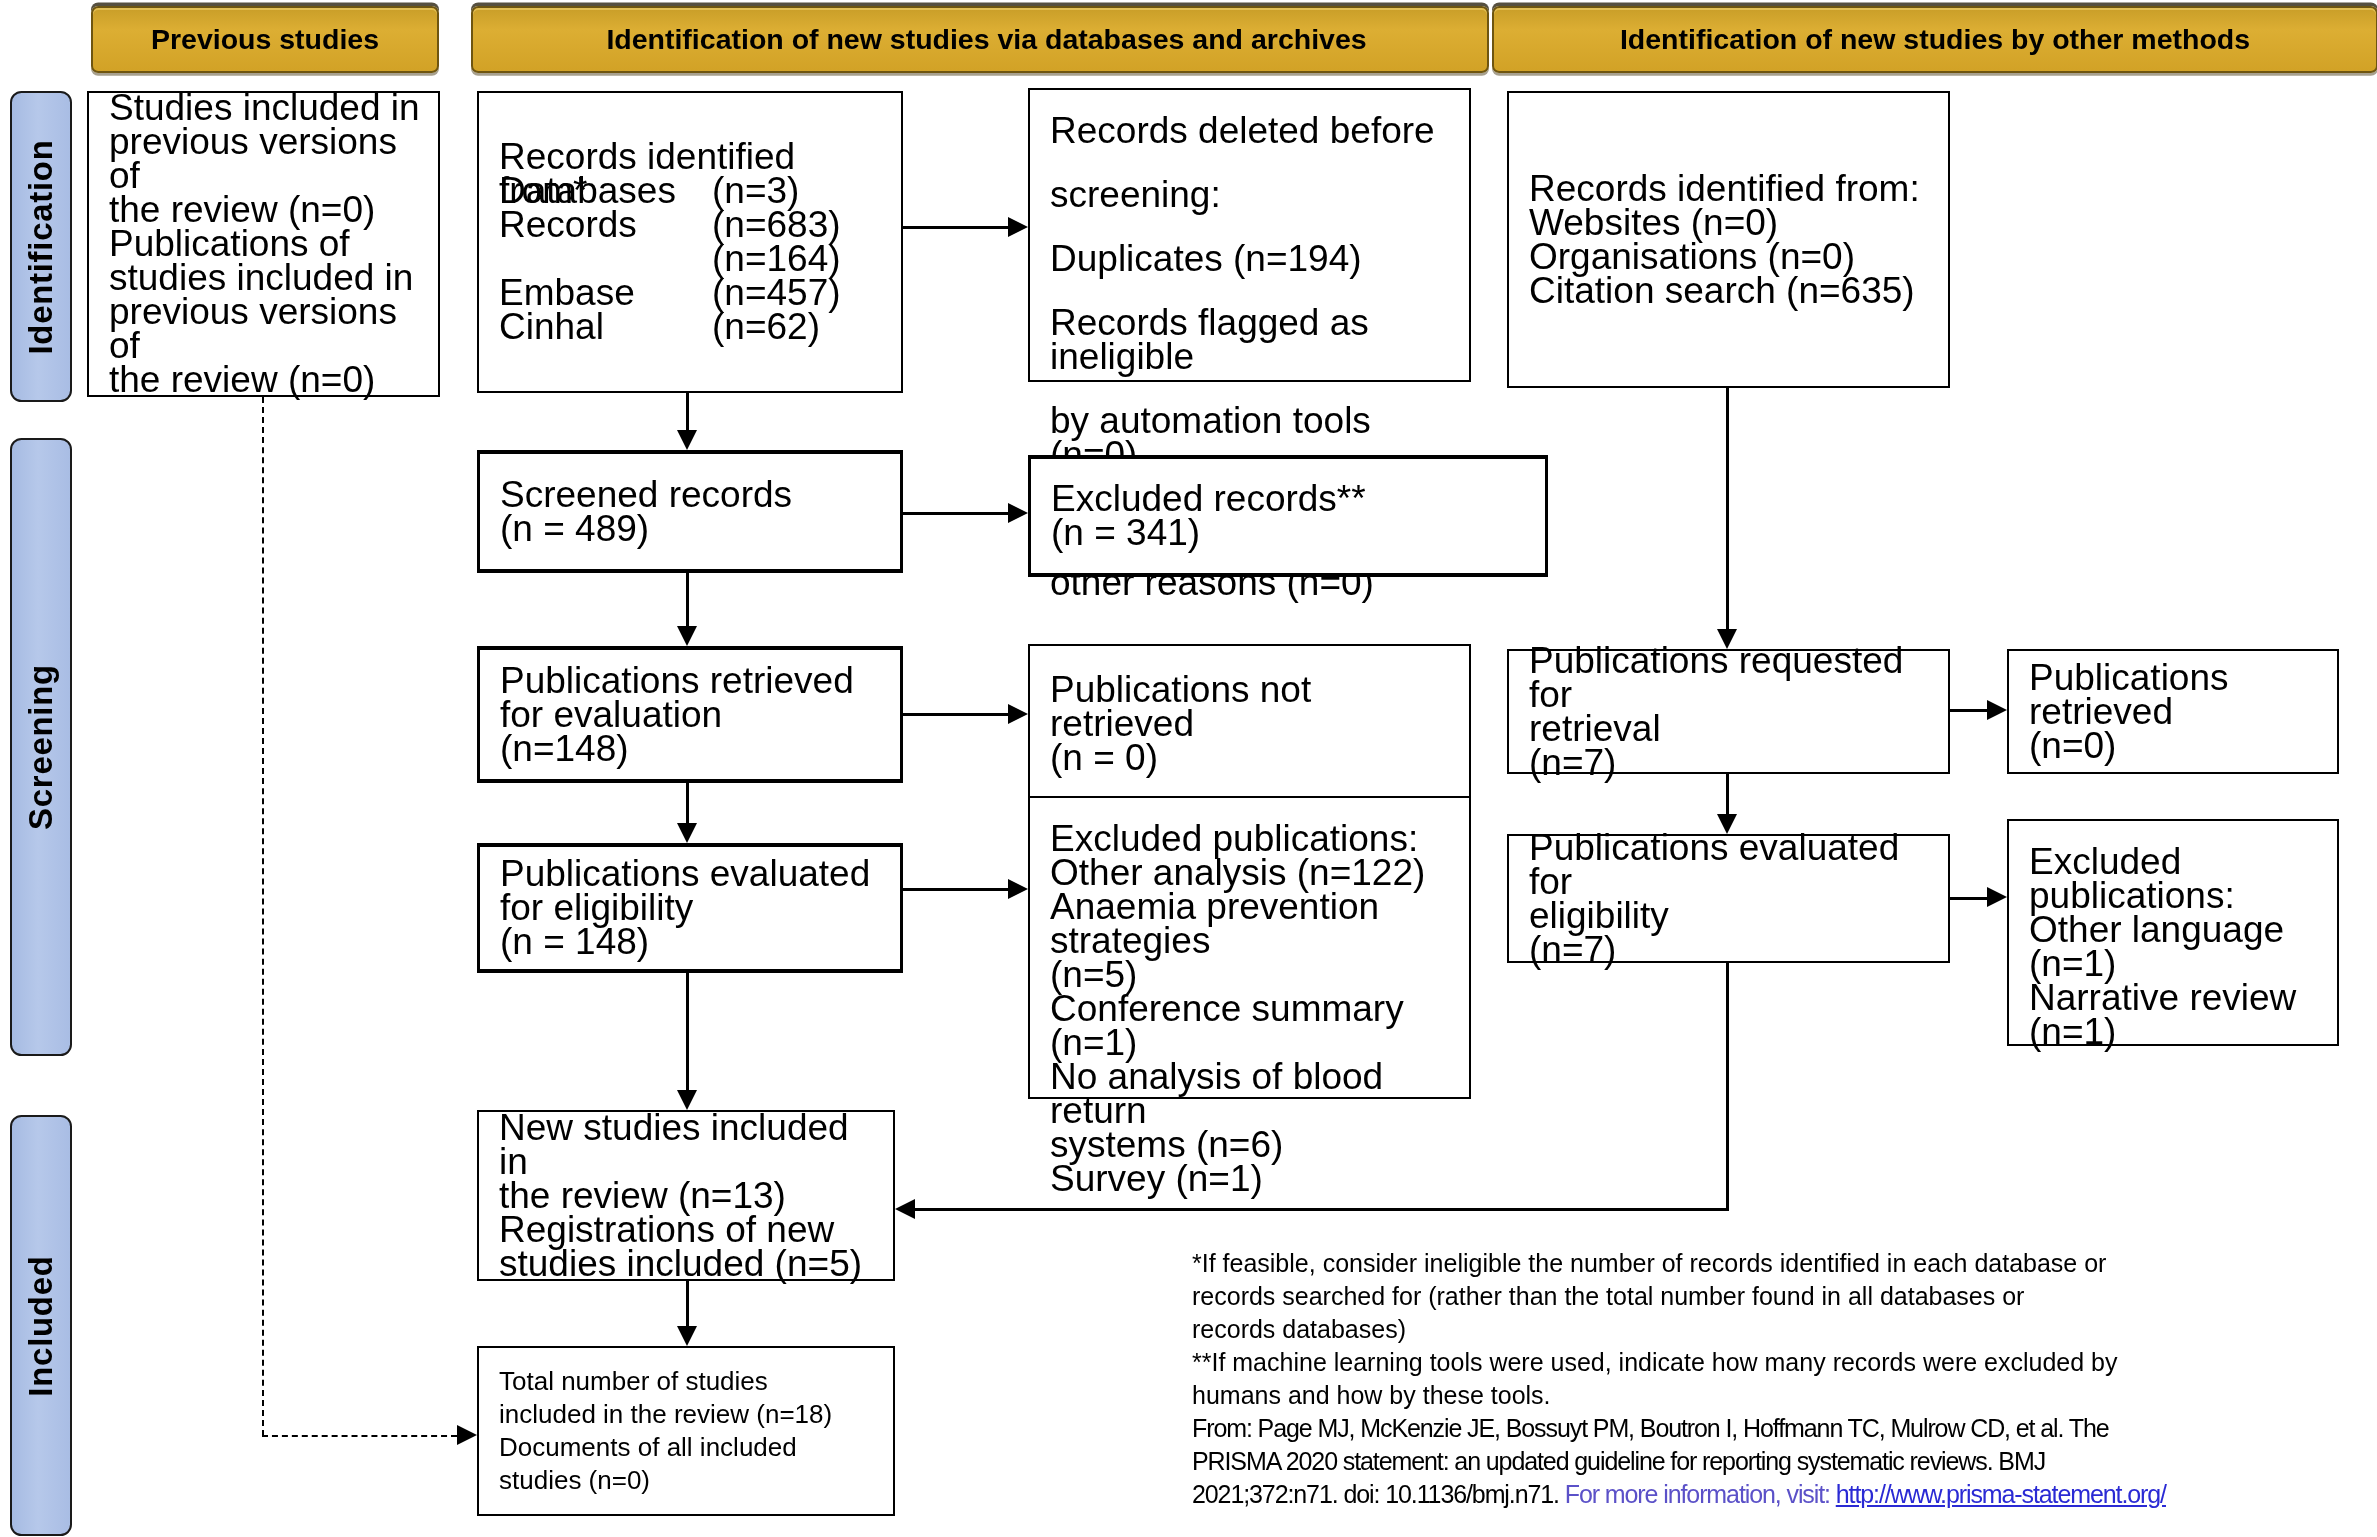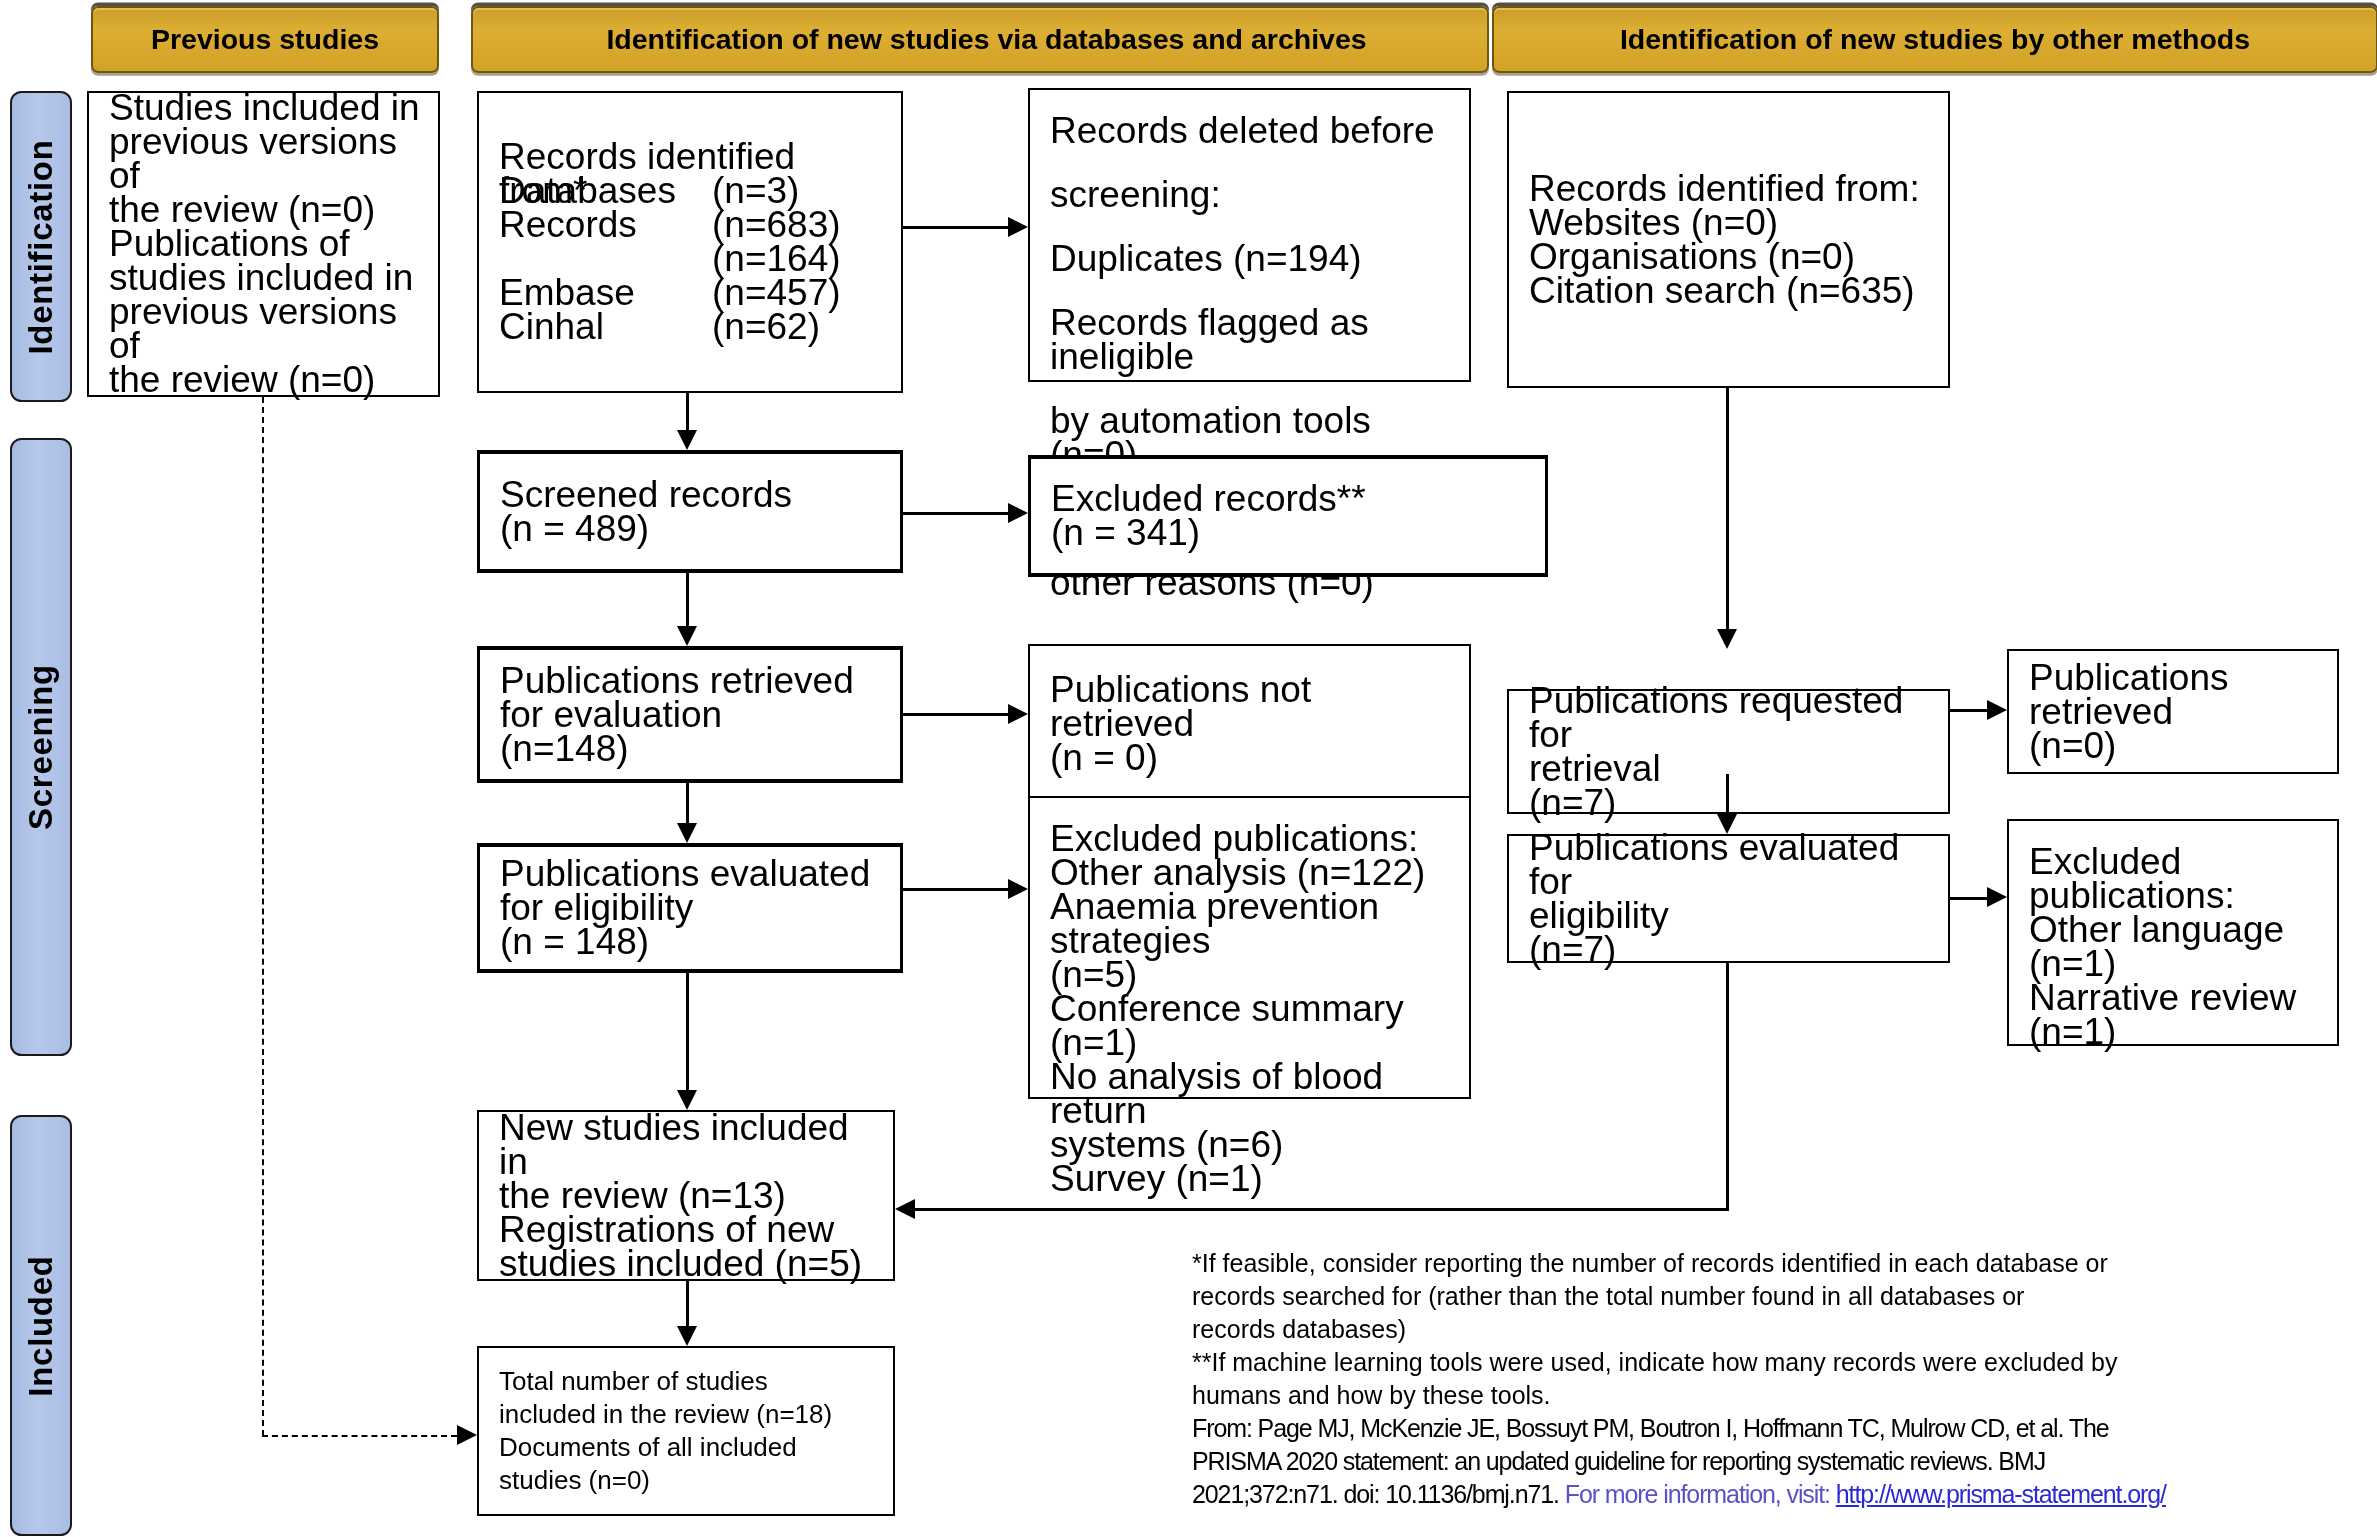--- a/index.html
+++ b/index.html
@@ -132,21 +132,21 @@
       <div>Publications retrieved</div>
       <div>for evaluation</div>
       <div>(n=148)</div>
     </div>
 
   <div class="bx" style="left:1028px;top:644px;width:443px;height:159px;">
       <div>Publications not retrieved</div>
       <div>(n = 0)</div>
     </div>
 
-  <div class="bx" style="left:1507px;top:649px;width:443px;height:125px;margin-top:40px;">
+  <div class="bx" style="left:1507px;top:649px;width:443px;height:125px;">
       <div>Publications requested for</div>
       <div>retrieval</div>
       <div>(n=7)</div>
     </div>
 
   <div class="bx" style="left:2007px;top:649px;width:332px;height:125px;">
       <div>Publications</div>
       <div>retrieved</div>
       <div>(n=0)</div>
     </div>
@@ -227,21 +227,21 @@
   <div class="vline" style="left:1726px;top:963px;height:248px;"></div>
   <div class="hline" style="left:915px;top:1208px;width:814px;"></div>
   <div class="ah-left" style="left:895px;top:1199px;"></div>
 
   <div class="vdash" style="left:262px;top:397px;height:1039px;"></div>
   <div class="hdash" style="left:262px;top:1435px;width:195px;"></div>
   <div class="ah-right" style="left:457px;top:1425px;"></div>
 
   <div class="footnote">
     <div>
-        <div>*If feasible, consider reporting the number of records identified in each database or</div>
+        <div>*If feasible, consider ineligible the number of records identified in each database or</div>
         <div>records searched for (rather than the total number found in all databases or</div>
         <div>records databases)</div>
         <div>**If machine learning tools were used, indicate how many records were excluded by</div>
         <div>humans and how by these tools.</div>
       </div>
     <div class="cite">
         <div>From:  Page MJ,  McKenzie JE, Bossuyt PM, Boutron I, Hoffmann TC, Mulrow CD, et al. The</div>
         <div>PRISMA 2020 statement: an updated guideline for reporting systematic reviews. BMJ</div>
       </div>
     <div class="cite">

